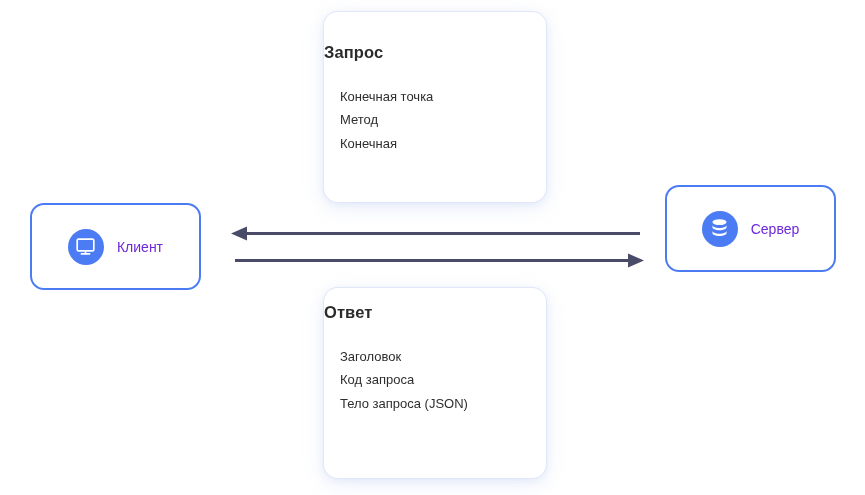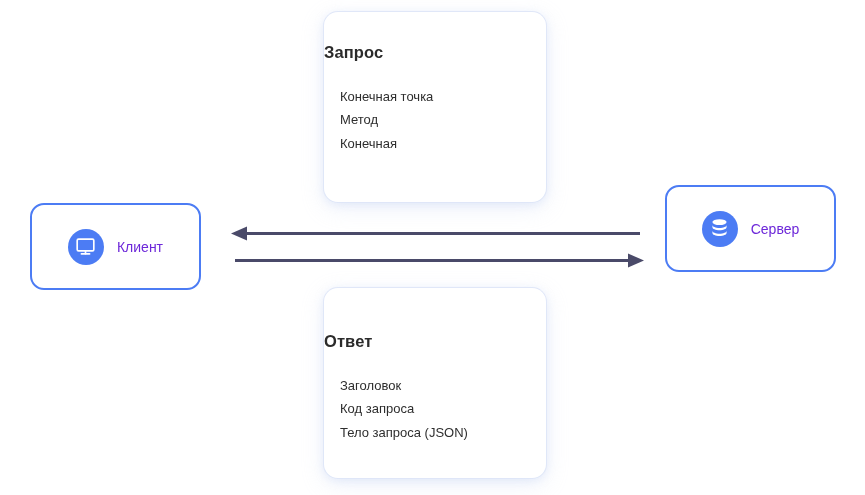--- a/index.html
+++ b/index.html
@@ -38,21 +38,21 @@
   .msg-card.response { left: 324px; top: 288px; height: 190px; }
 
   .msg-title {
     font-size: 16.5px;
     font-weight: bold;
     color: #2b2b2b;
     letter-spacing: 0.1px;
     line-height: 1;
   }
   .msg-card.request  .msg-title { margin-top: 32px; }
-  .msg-card.response .msg-title { margin-top: 45px; }
+  .msg-card.response .msg-title { margin-top: 16px; }
 
   .msg-list {
     margin: 16px;
     padding: 0;
     list-style: none;
   }
   .msg-card.request  .msg-list { margin-top: 24px; }
   .msg-card.response .msg-list { margin-top: 24px; }
 
   .msg-list li {

